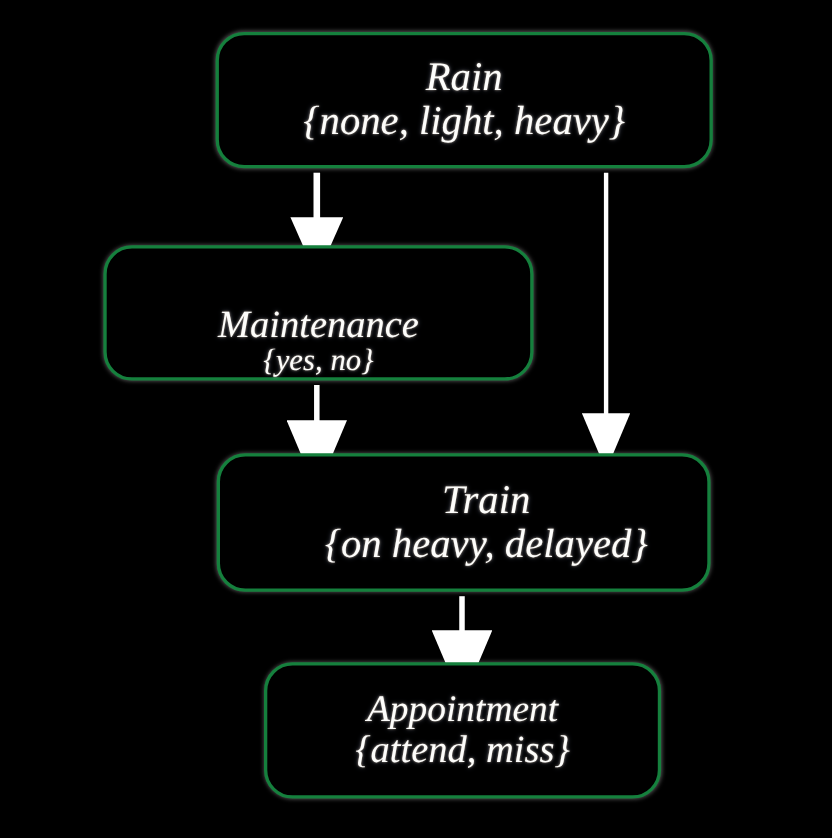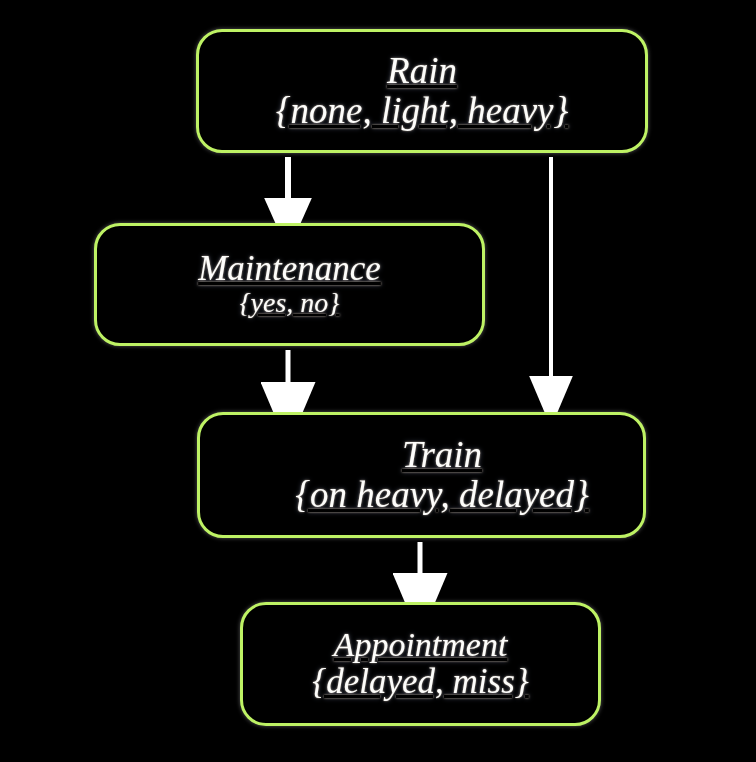--- a/index.html
+++ b/index.html
@@ -24,28 +24,27 @@
     left: 0;
     top: 0;
     width: 756px;
     height: 762px;
     pointer-events: none;
   }
   .node {
     position: absolute;
     box-sizing: border-box;
     background: #000000;
-    border: 3px solid #bef264;
+    border: 3px solid #15803d;
     border-radius: 26px;
     display: flex;
     flex-direction: column;
     align-items: center;
     justify-content: center;
     box-shadow: 0 0 4px rgba(255,255,255,0.35);
-    text-decoration: underline;
   }
   .node-name {
     font-style: italic;
     color: #fdfdfb;
     text-shadow: 0 0 2px rgba(255,230,200,0.65), 0 0 5px rgba(180,200,255,0.35);
     white-space: nowrap;
     line-height: 1.02;
   }
   .node-states {
     font-style: italic;
@@ -57,21 +56,21 @@
 
   
   #node-rain {
     left: 196px; top: 29px; width: 452px; height: 124px;
   }
   #node-rain .node-name { font-size: 37px; margin-bottom: 2px; }
   #node-rain .node-states { font-size: 37px; text-align: right; }
 
   
   #node-maintenance {
-    left: 94px; top: 223px; width: 391px; height: 123px;
+    left: 94px; top: 223px; width: 391px; height: 123px; justify-content: flex-end;
   }
   #node-maintenance .node-name { font-size: 35px; margin-bottom: 2px; }
   #node-maintenance .node-states { font-size: 28px; }
 
   
   #node-train {
     left: 197px; top: 412px; width: 449px; height: 126px; padding-left: 41px;
   }
   #node-train .node-name { font-size: 37px; margin-bottom: 2px; }
   #node-train .node-states { font-size: 37px; }
@@ -117,16 +116,16 @@
     <div class="node-states">{yes, no}</div>
   </div>
 
   <div class="node" id="node-train">
     <div class="node-name">Train</div>
     <div class="node-states">{on heavy, delayed}</div>
   </div>
 
   <div class="node" id="node-appointment">
     <div class="node-name">Appointment</div>
-    <div class="node-states">{delayed, miss}</div>
+    <div class="node-states">{attend, miss}</div>
   </div>
 
 </div>
 
 </body></html>

